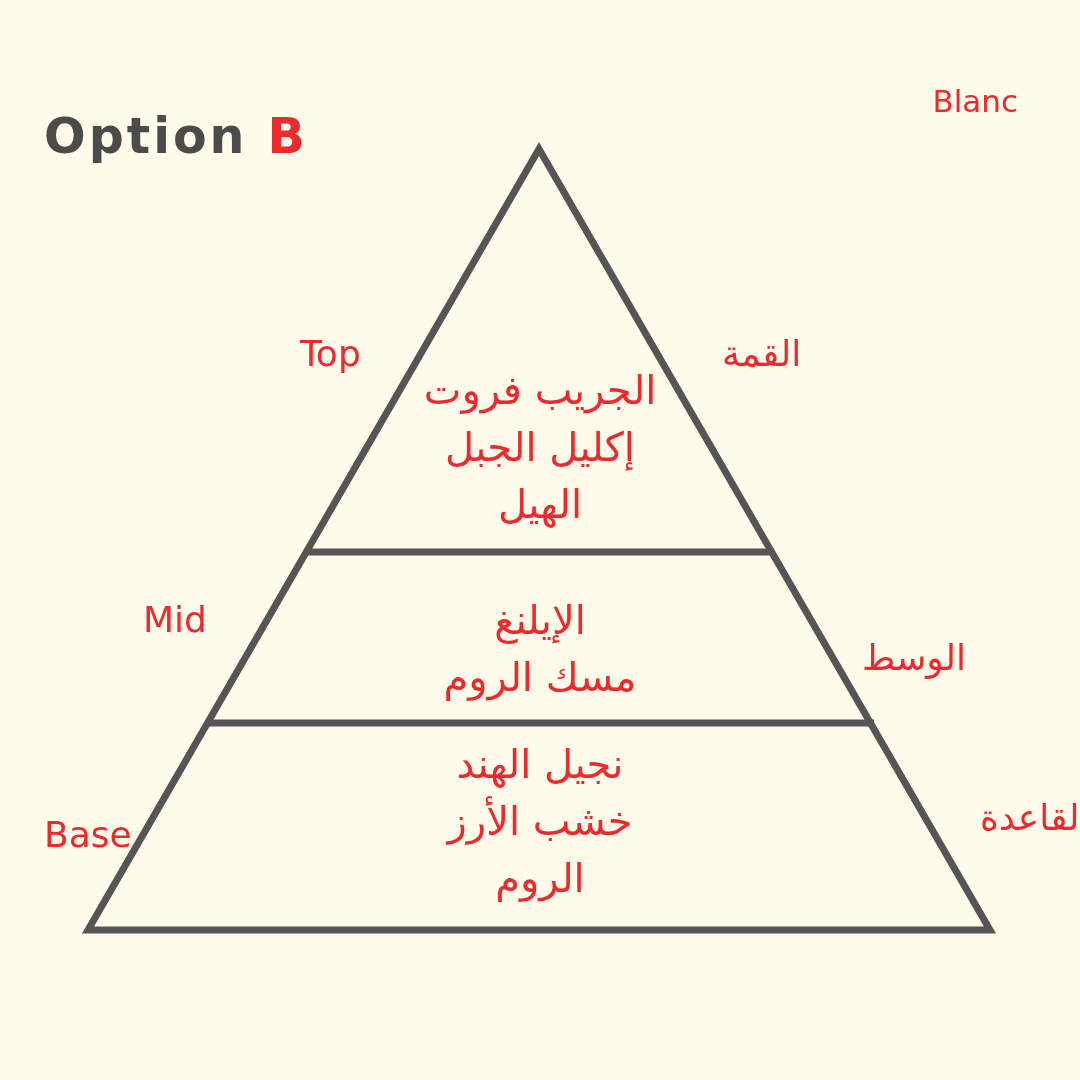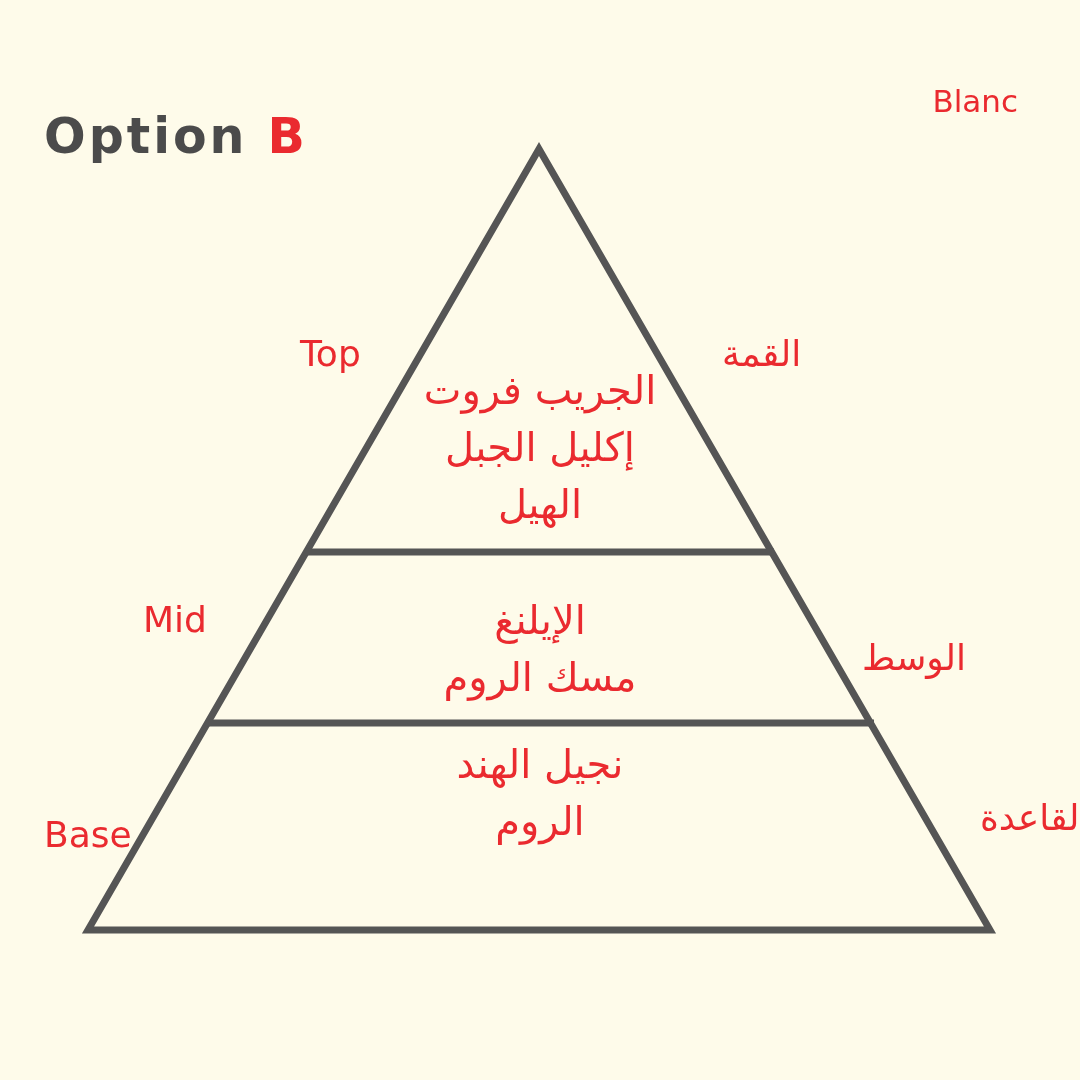--- a/index.html
+++ b/index.html
@@ -128,16 +128,17 @@
   </div>
 
   <div class="tier-notes" id="tier-notes-top">
     <span class="note-line">الجريب فروت</span>
     <span class="note-line">إكليل الجبل</span>
     <span class="note-line">الهيل</span>
   </div>
 
   <div class="tier-notes" id="tier-notes-base">
     <span class="note-line">نجيل الهند</span>
+    <span class="note-line">خشب الأرز</span>
     <span class="note-line">الروم</span>
   </div>
 
 </div>
 
 </body></html>

